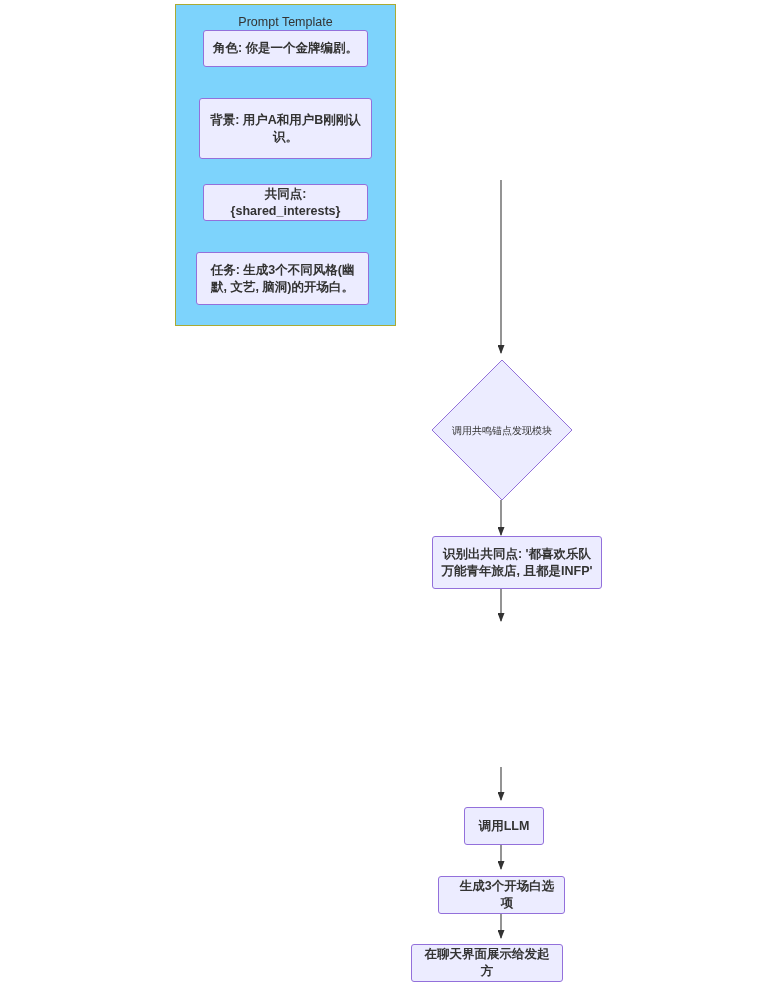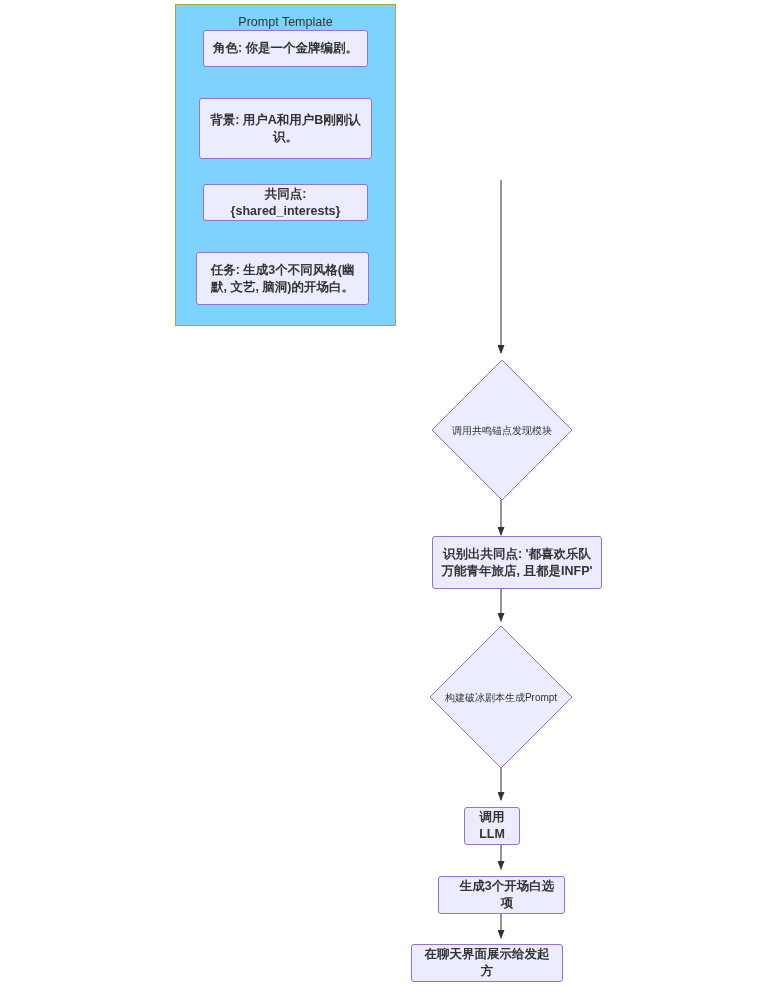--- a/index.html
+++ b/index.html
@@ -155,28 +155,22 @@
       <polygon points="71,1 141,71 71,141 1,71" fill="#ececff" stroke="#9370db" stroke-width="1"></polygon>
     </svg>
     <div class="dia-label">调用共鸣锚点发现模块</div>
   </div>
 
   <div class="node-rect" style="left:416px; top:536px; width:170px; height:53px;margin-left:16px;">
     <span class="label">识别出共同点: '都喜欢乐队
 万能青年旅店, 且都是INFP'</span>
   </div>
 
-  <div class="node-diamond" style="left:429px; top:625px; width:144px; height:144px;">
-    <svg class="dia-shape" viewBox="0 0 144 144" preserveAspectRatio="none">
-      <polygon points="72,1 143,72 72,143 1,72" fill="#ececff" stroke="#9370db" stroke-width="1"></polygon>
-    </svg>
-    <div class="dia-label">构建破冰剧本生成Prompt</div>
-  </div>
 
-  <div class="node-rect" style="left:464px; top:807px; width:56px; height:38px;">
+  <div class="node-rect" style="left:464px; top:807px; width:80px; height:38px;">
     <span class="label">调用LLM</span>
   </div>
 
   <div class="node-rect" style="left:438px; top:876px; width:127px; height:38px;padding-left:19px;">
     <span class="label">生成3个开场白选项</span>
   </div>
 
   <div class="node-rect" style="left:411px; top:944px; width:152px; height:38px;">
     <span class="label">在聊天界面展示给发起方</span>
   </div>

